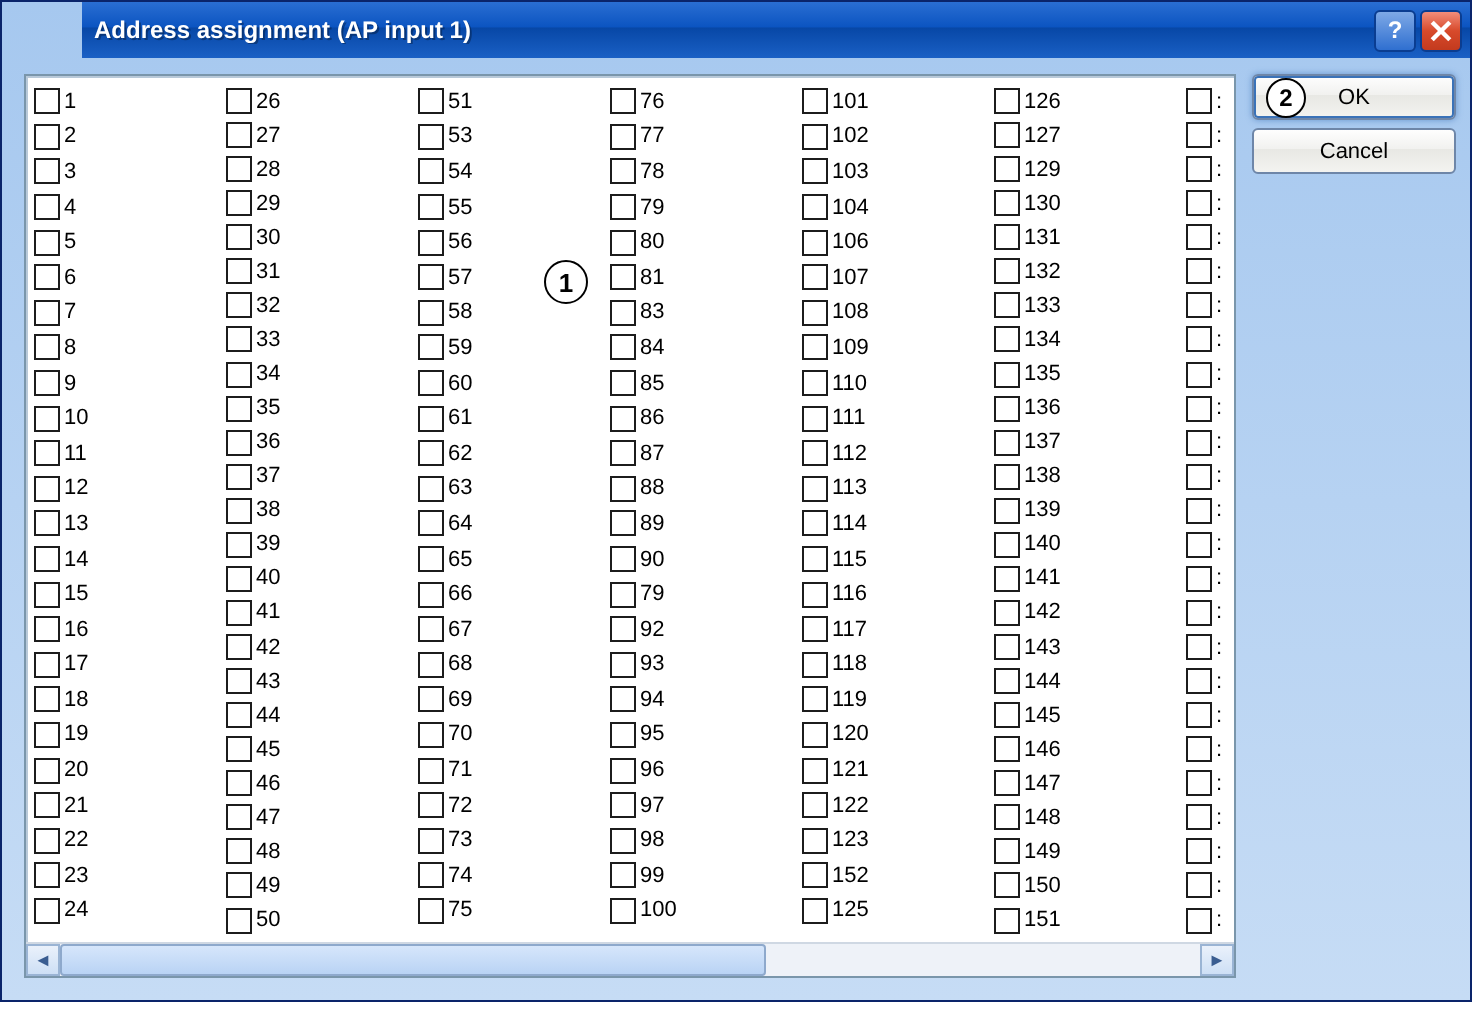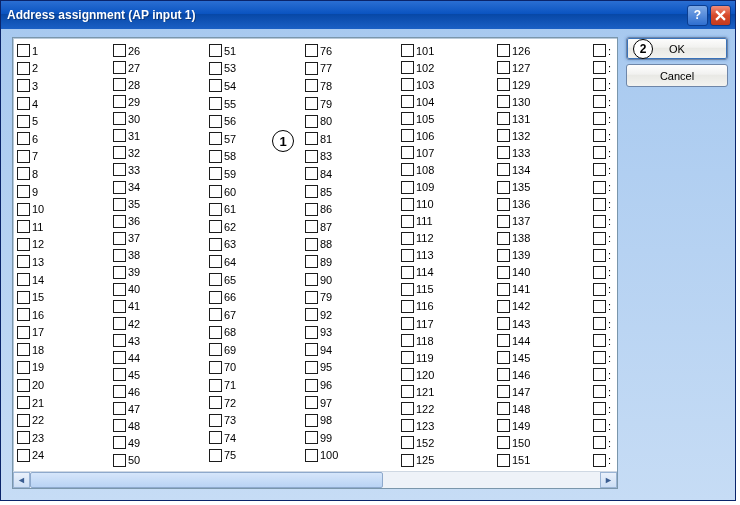--- a/index.html
+++ b/index.html
@@ -20,20 +20,21 @@
   
   .titlebar {
     height: 28px;
     background: linear-gradient(to bottom, #2a6ed2 0%, #0b54c1 45%, #0747a6 46%, #1a60c5 100%);
     display: flex;
     align-items: center;
     padding: 0 4px 0 6px;
     color: #fff;
     font-weight: bold;
     font-size: 12px;
+    margin-left: 40px;
   }
   .titlebar .title {
     flex: 1 1 auto;
     text-shadow: 1px 1px 0 rgba(0,0,0,0.3);
     white-space: nowrap;
     overflow: hidden;
   }
   .title-buttons {
     display: flex;
     gap: 2px;
@@ -656,24 +657,20 @@
               <div class="item">
                 <span class="cb"></span>
                 <span class="lbl">103</span>
               </div>
               <div class="item">
                 <span class="cb"></span>
                 <span class="lbl">104</span>
               </div>
               <div class="item">
                 <span class="cb"></span>
-                <span class="lbl">105</span>
-              </div>
-              <div class="item">
-                <span class="cb"></span>
                 <span class="lbl">106</span>
               </div>
               <div class="item">
                 <span class="cb"></span>
                 <span class="lbl">107</span>
               </div>
               <div class="item">
                 <span class="cb"></span>
                 <span class="lbl">108</span>
               </div>

